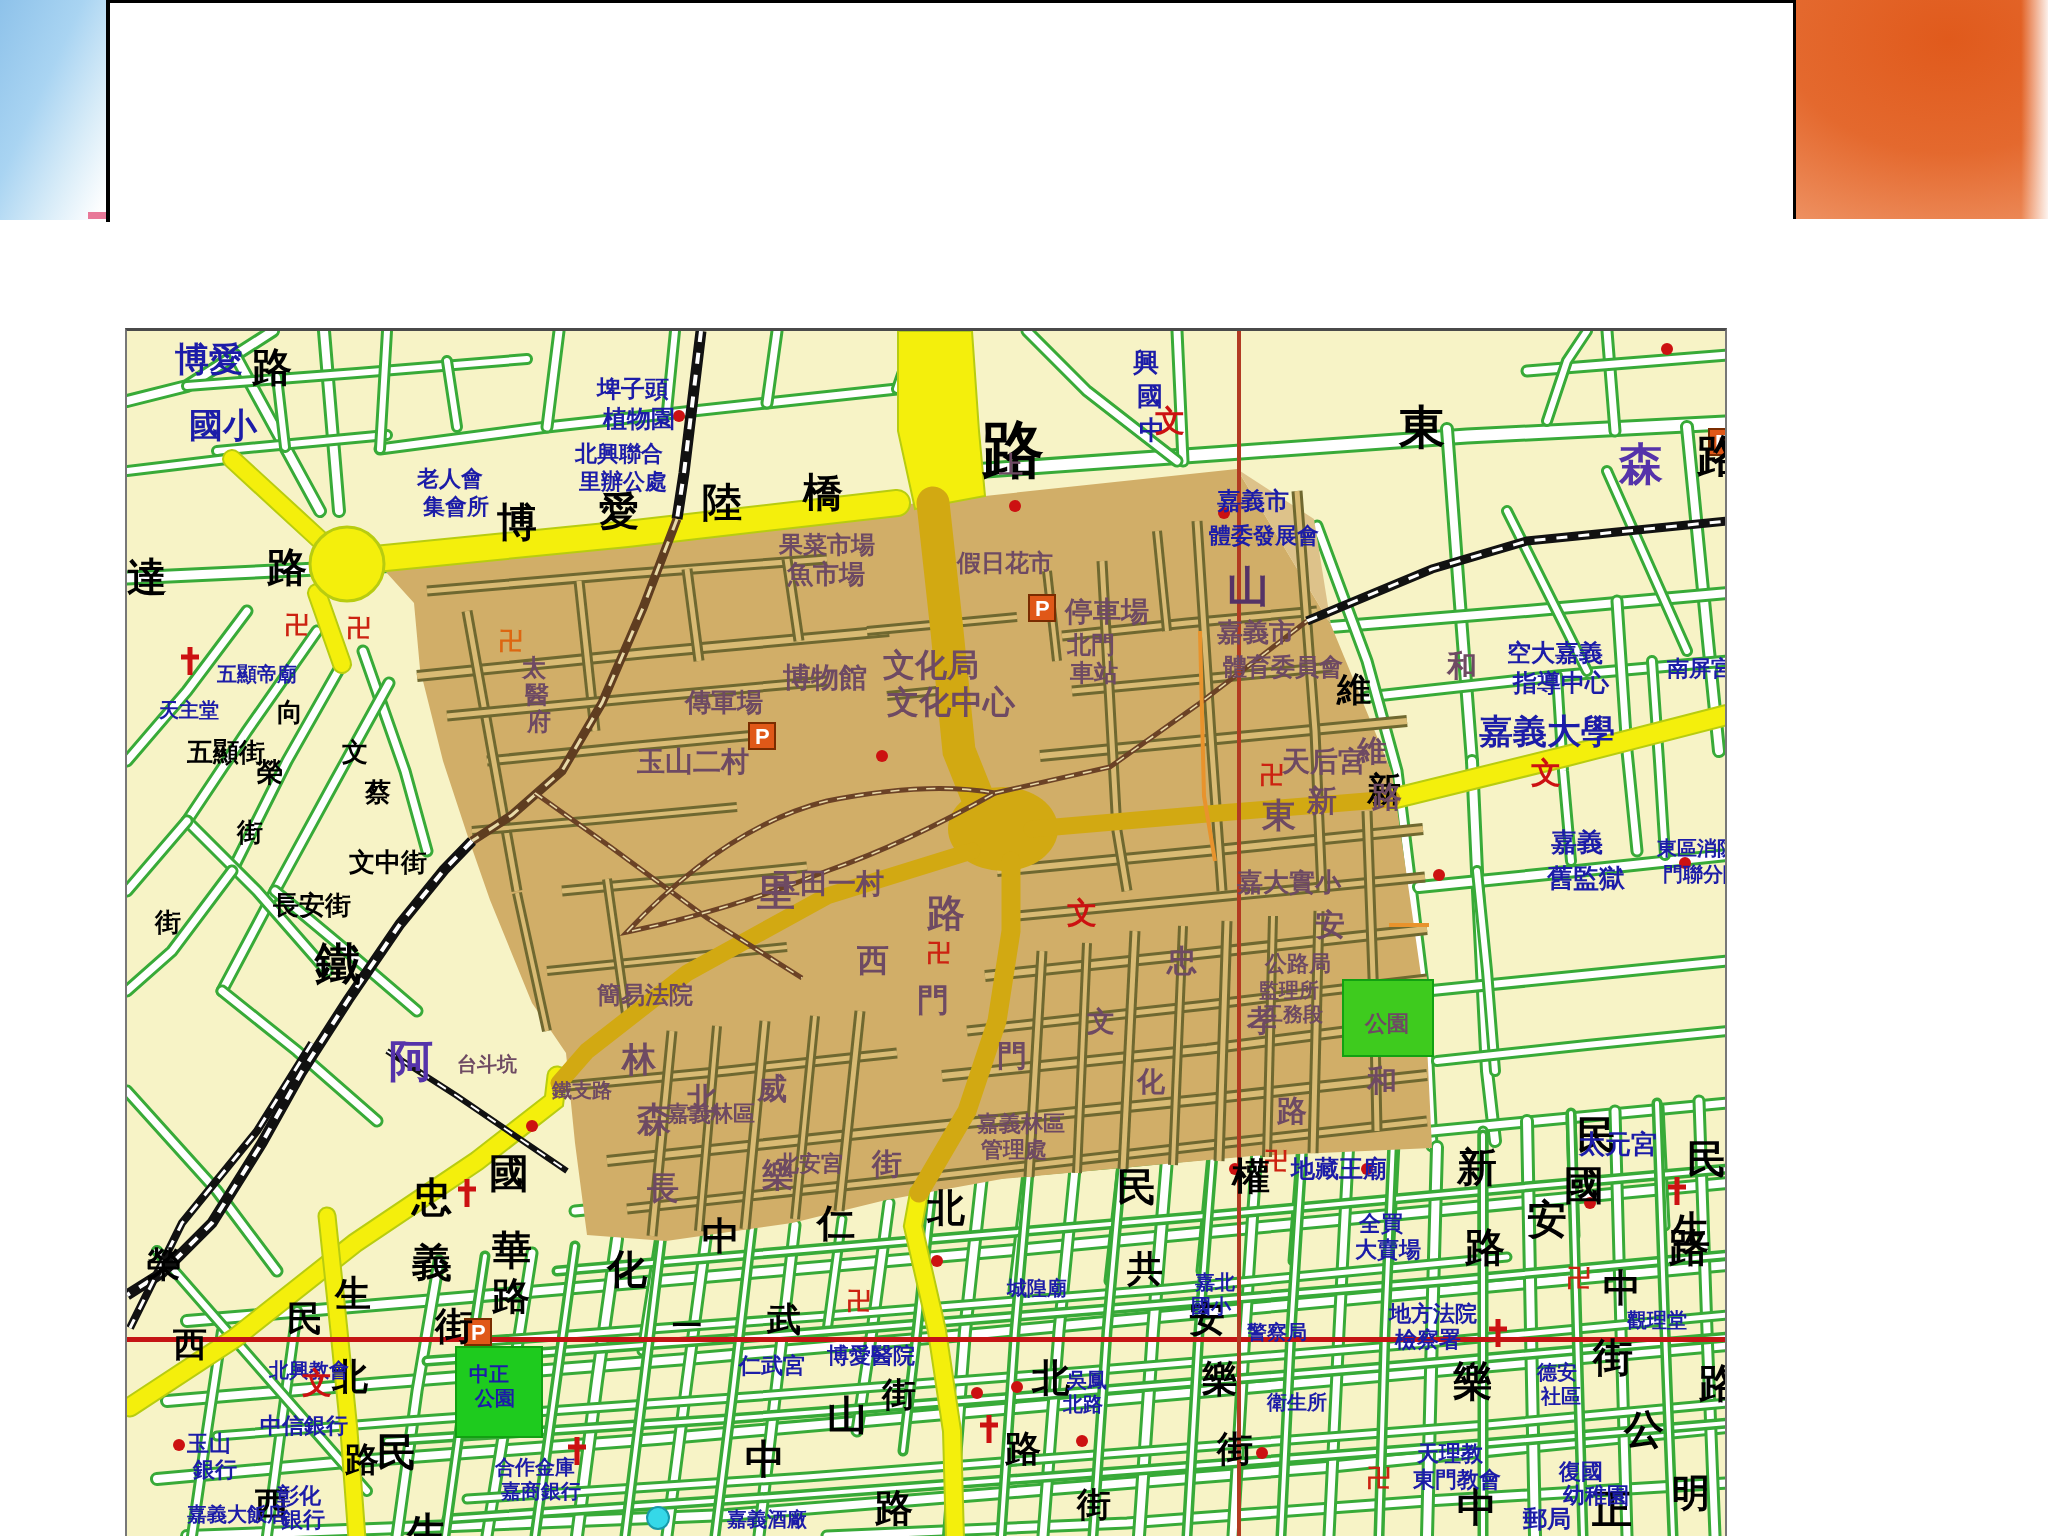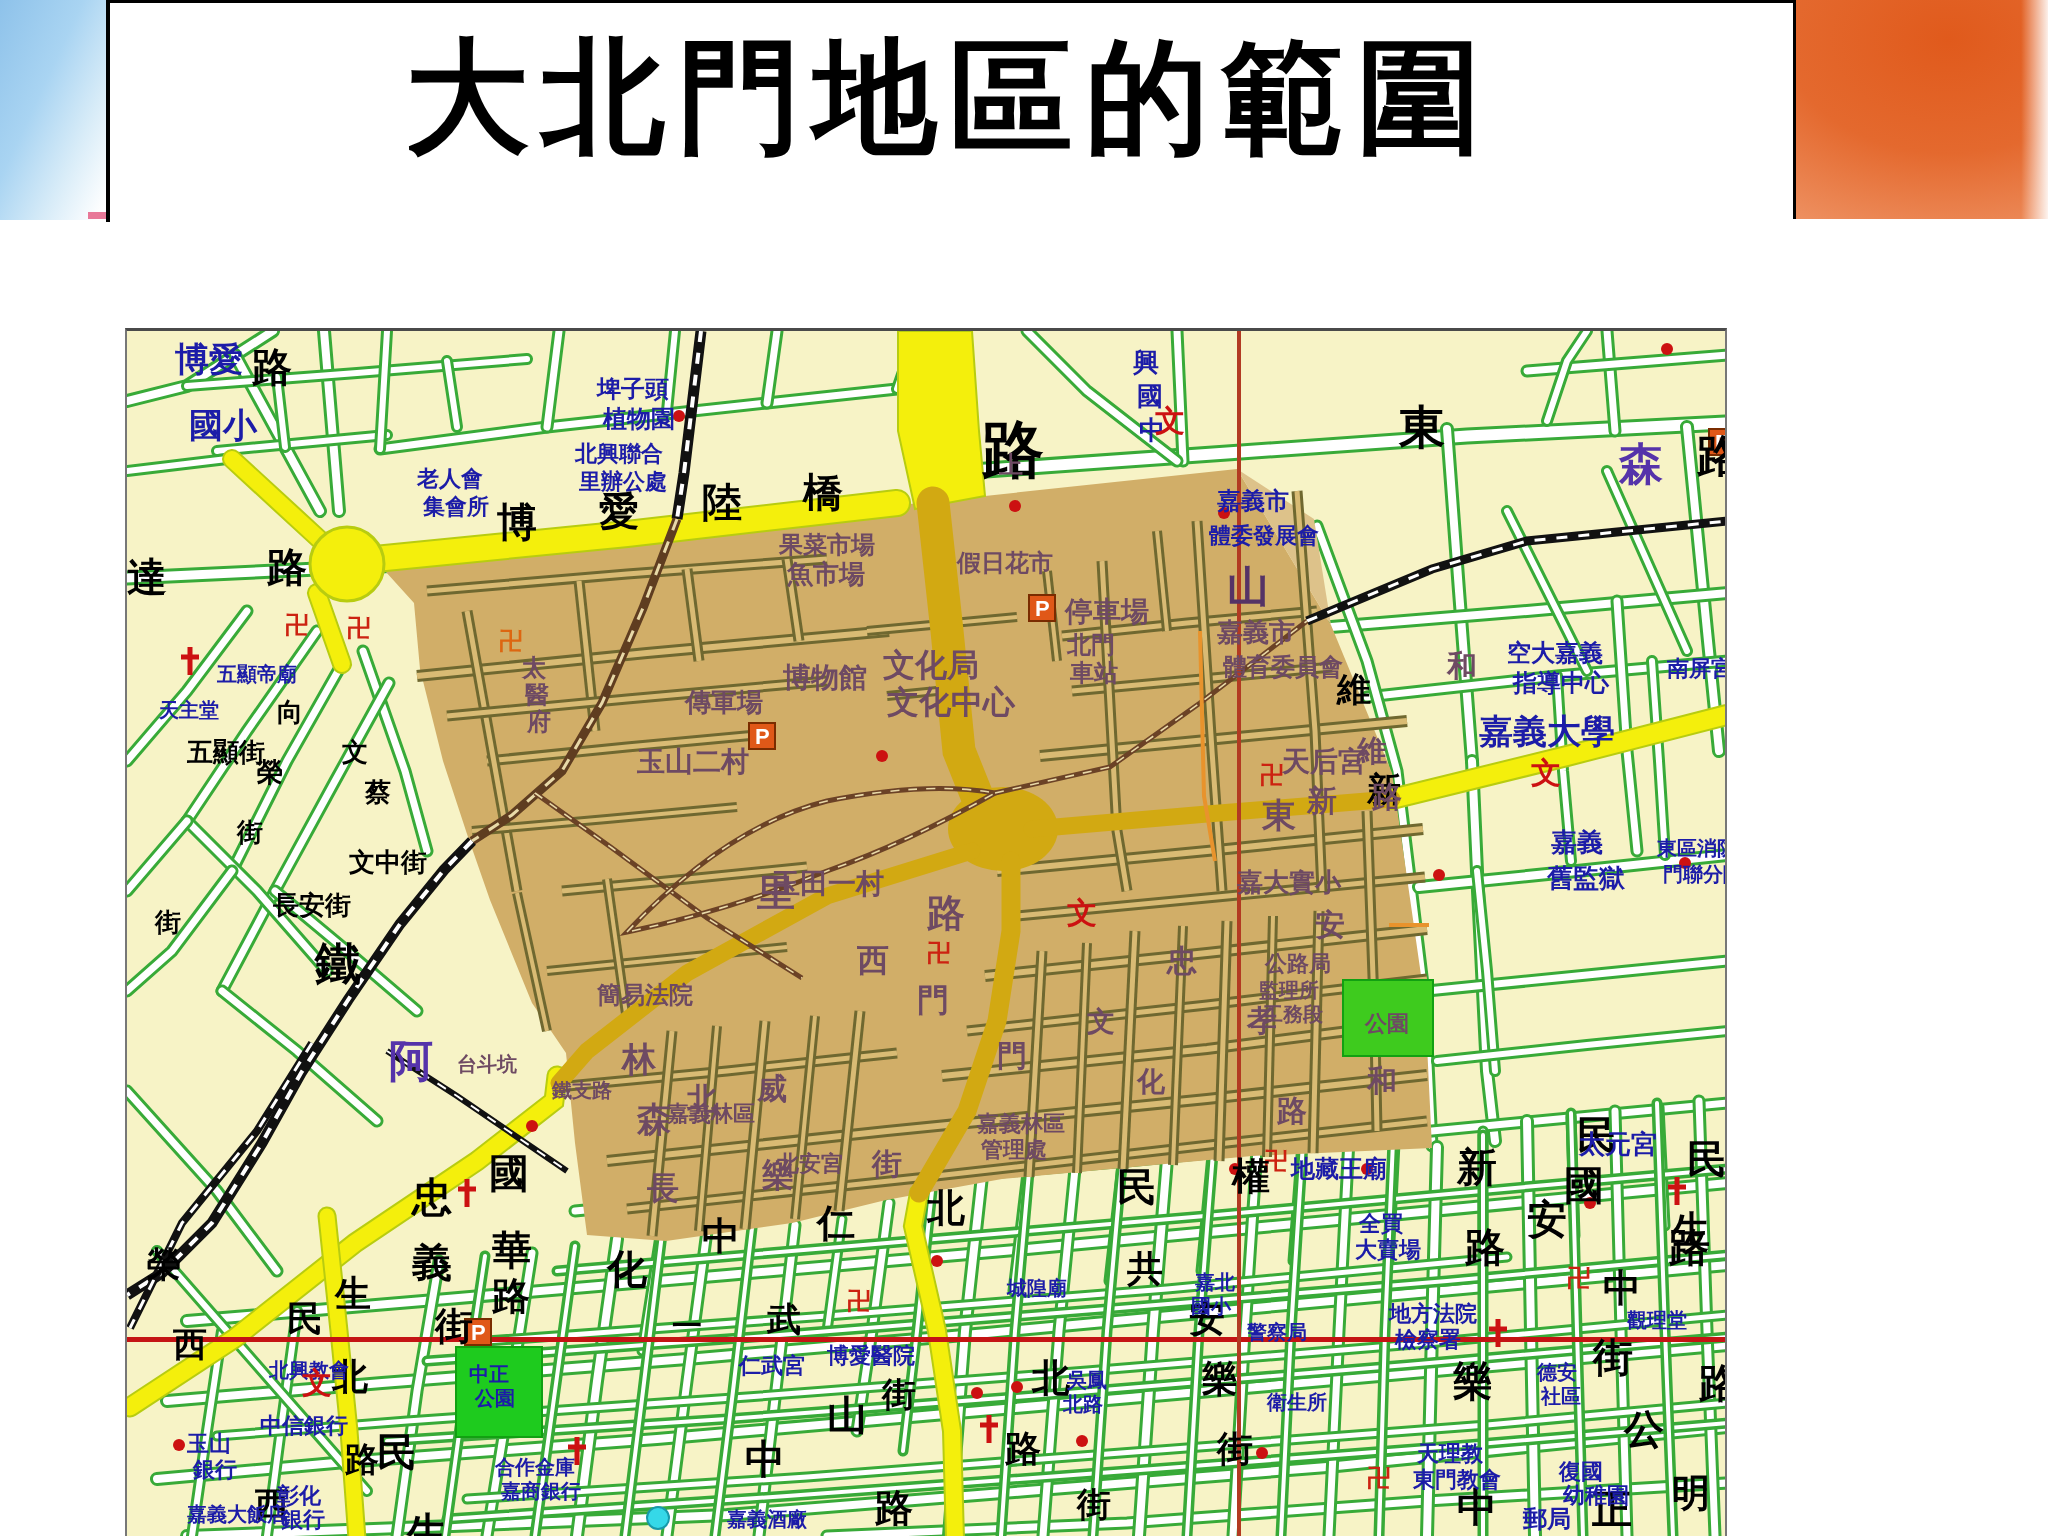--- a/index.html
+++ b/index.html
@@ -5,21 +5,20 @@
 .abs{position:absolute;}
 </style></head><body>
 <div class="abs" style="left:0;top:0;width:2048px;height:1536px;background:#ffffff;">
 
 <div class="abs" style="left:0;top:0;width:106px;height:220px;background:linear-gradient(115deg,#8ec2ea 0%,#a9d4f2 40%,#d8ecf8 70%,#ffffff 96%);"></div>
 
 <div class="abs" style="left:88px;top:212px;width:20px;height:7px;background:#e87898;"></div>
 
 <div class="abs" style="left:106px;top:0;width:1686px;height:219px;background:#ffffff;border-left:4px solid #000;border-top:3px solid #000;"></div>
 
-<div class="abs" style="left:106px;top:16px;width:1686px;text-align:center;font-size:124px;font-weight:bold;color:#000;letter-spacing:12px;">大北門地區的範圍</div>
 
 <div class="abs" style="left:1793px;top:0;width:255px;height:219px;border-left:3px solid #000;background:radial-gradient(ellipse 160% 130% at 60% 18%,#e05a1c 0%,#e4692e 40%,#ee9263 75%,#f4b48c 100%);">
       <div class="abs" style="right:0;top:0;width:30px;height:219px;background:linear-gradient(90deg,rgba(255,255,255,0),#ffffff);"></div>
     </div>
 
 <div class="abs" style="left:125px;top:328px;width:1602px;height:1208px;border-top:3px solid #4a4a4a;border-left:2px solid #777;border-right:2px solid #777;box-sizing:border-box;background:#f7f3c6;overflow:hidden;">
 <svg width="1600" height="1205" viewBox="0 0 1600 1205" style="position:absolute;left:0;top:0">
 
 <rect x="0" y="0" width="1600" height="1205" fill="#f7f3c6"></rect>
 

